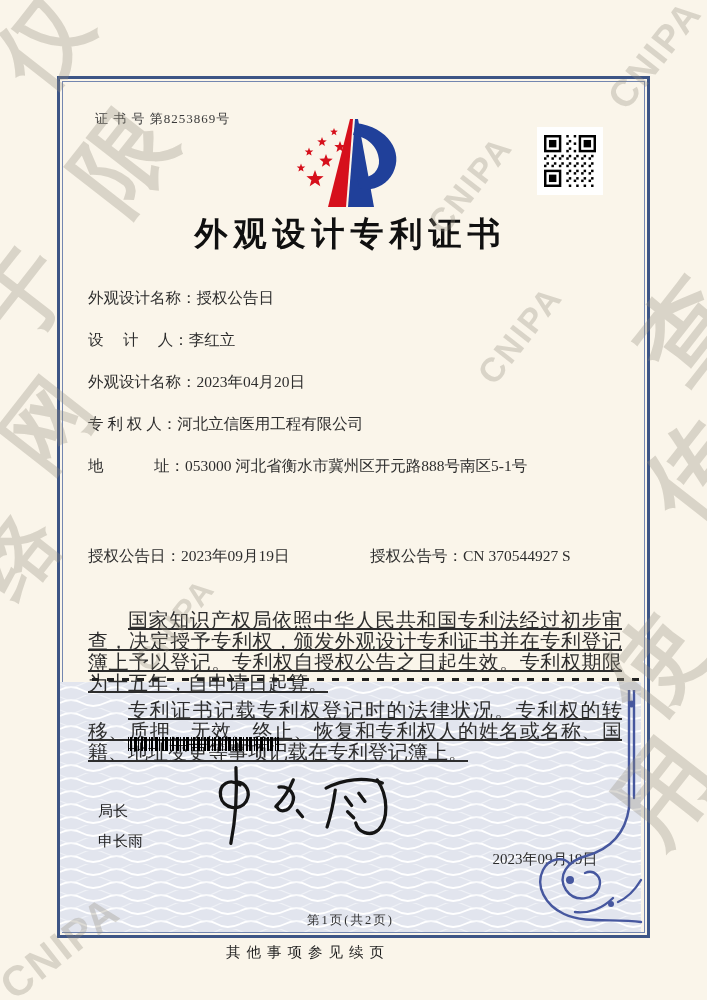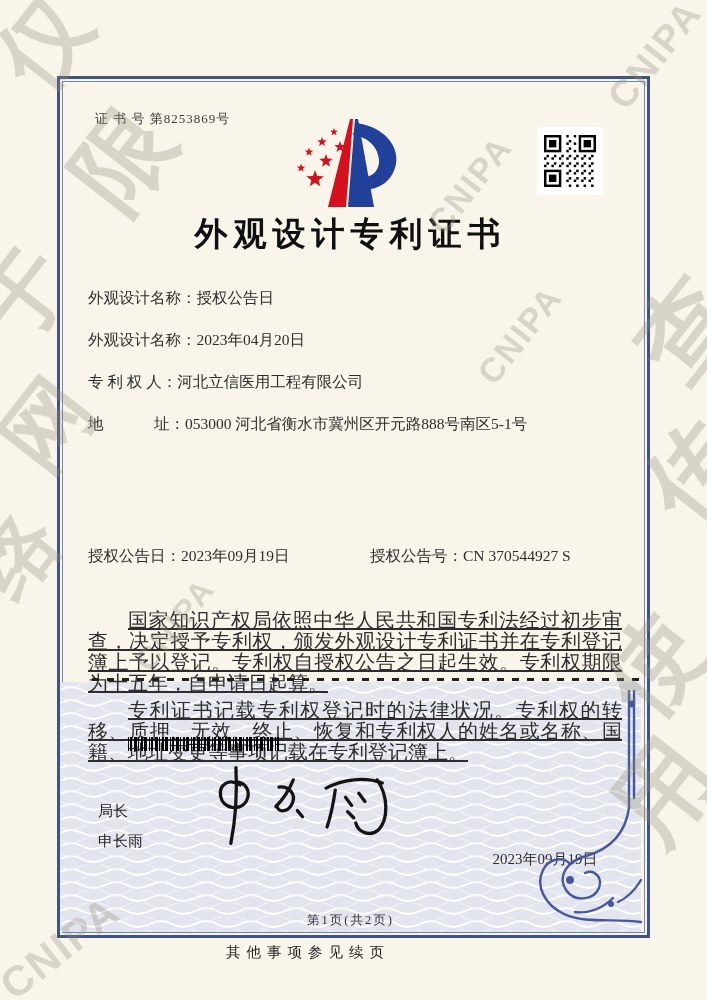--- a/index.html
+++ b/index.html
@@ -151,20 +151,23 @@
       </svg>
   </div>
 
   <div class="title">外观设计专利证书</div>
 
   <div class="fields">
     <div class="frow">
       <span class="lab">外观设计名称：</span><span class="val">授权公告日</span>
     </div>
     <div class="frow">
+      <span class="lab">设　 计　 人：</span><span class="val">李红立</span>
+    </div>
+    <div class="frow">
       <span class="lab">外观设计名称：</span><span class="val">2023年04月20日</span>
     </div>
     <div class="frow">
       <span class="lab">专 利 权 人：</span><span class="val">河北立信医用工程有限公司</span>
     </div>
     <div class="frow">
       <span class="lab">地　　　 址：</span><span class="val">053000 河北省衡水市冀州区开元路888号南区5-1号</span>
     </div>
   </div>
 

